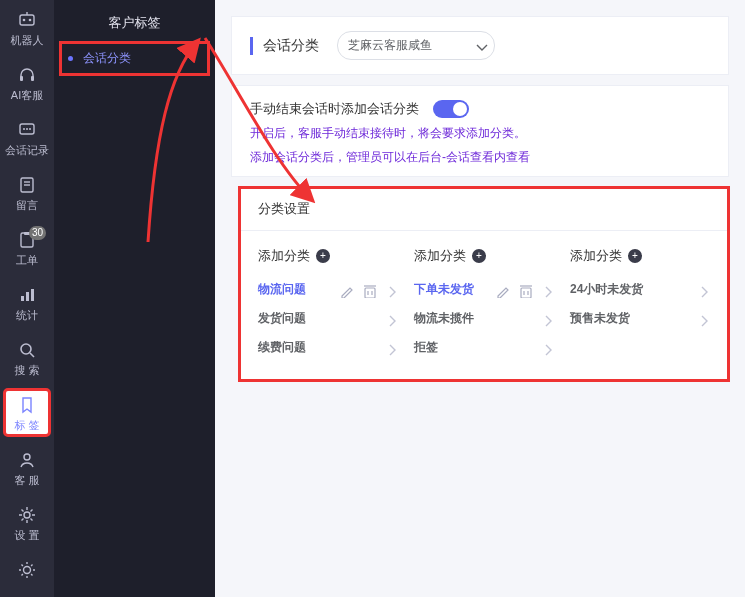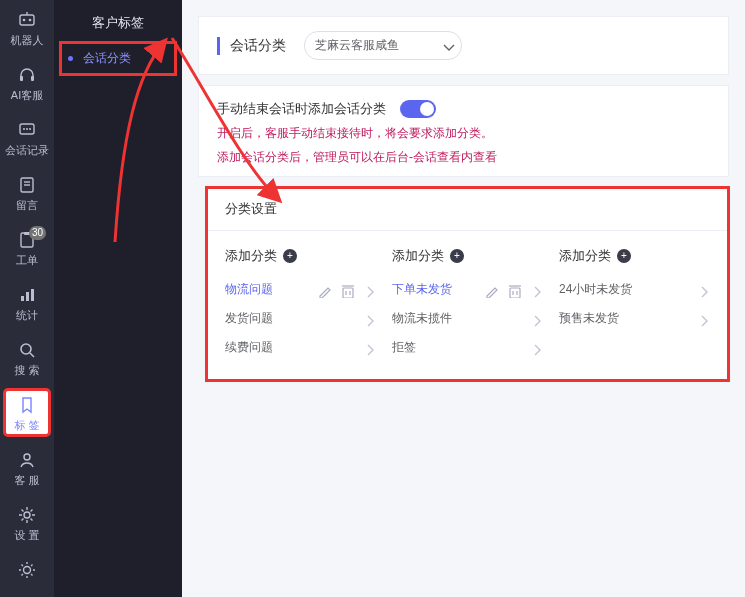--- a/index.html
+++ b/index.html
@@ -8,48 +8,48 @@
   .iconbar { width: 54px; background: #2b2c3a; color: #bcbdd0; display: flex; flex-direction: column; align-items: center; padding-top: 0; }
   .iconbar .item { width: 46px; margin: 4px 0; padding: 6px 0 4px; text-align: center; cursor: pointer; border-radius: 4px; position: relative; }
   .iconbar .item .ic { display: flex; justify-content: center; margin-bottom: 3px; }
   .iconbar .item .lab { font-size: 11px; line-height: 14px; }
   .iconbar .item.active { background: #ffffff; color: #7b84ff; }
   .iconbar .badge { position: absolute; top: 2px; right: 4px; background: #737373; color: #fff; font-size: 10px; line-height: 14px; min-width: 16px; border-radius: 7px; padding: 0 3px; }
   .iconbar .spacer { flex: 1; }
   .iconbar .theme { margin-bottom: 10px; }
   .highlight-box { outline: 3px solid #e33; outline-offset: -2px; }
   
-  .secbar { width: 128px; background: #1e1f2b; color: #cfd0e4; }
+  .secbar { width: 161px; background: #1e1f2b; color: #cfd0e4; }
   .secbar .title { text-align: center; font-size: 13px; color: #e4e4ef; padding: 14px 0 10px; }
   .secbar .navitem { display: flex; align-items: center; padding: 8px 14px; font-size: 12px; color: #8e95ff; cursor: pointer; position: relative; }
   .secbar .navitem .dot { width: 5px; height: 5px; border-radius: 50%; background: #6b74ff; margin-right: 10px; }
   .secbar .navitem.highlight-box { margin: 0 6px; padding: 8px 8px; }
   
   .main { flex: 1; background: #f5f6fa; padding: 16px 16px 16px 16px; position: relative; }
   .card { background: #fff; border: 1px solid #eceef5; }
   .card + .card { margin-top: 10px; }
   .headrow { display: flex; align-items: center; padding: 14px 18px; }
   .headrow .bar { width: 3px; height: 18px; background: #5a66f0; margin-right: 10px; }
   .headrow .ht { font-size: 14px; color: #333; margin-right: 18px; }
   .selbox { border: 1px solid #dcdfe6; border-radius: 14px; min-width: 158px; padding: 5px 22px 5px 10px; color: #606266; font-size: 12px; position: relative; cursor: pointer; }
   .selbox .chev { position: absolute; right: 6px; top: 5px; }
   .toggle-row { padding: 14px 18px 10px; }
   .toggle-line { display: flex; align-items: center; font-size: 13px; color: #333; }
   .switch { width: 36px; height: 18px; border-radius: 9px; background: #5a66f0; margin-left: 14px; position: relative; cursor: pointer; }
   .switch::after { content: ""; position: absolute; right: 2px; top: 2px; width: 14px; height: 14px; border-radius: 50%; background: #fff; }
-  .help { font-size: 12px; color: #be185d; margin-top: 6px; line-height: 18px; }
+  .help { font-size: 12px; color: #6d28d9; margin-top: 6px; line-height: 18px; }
   .catset { position: relative; margin-left: 8px; }
   .catset.highlight-box { }
   .catset .cathdr { padding: 12px 18px; font-size: 13px; color: #333; border-bottom: 1px solid #eceef5; }
   .catbody { display: flex; padding: 10px 18px 18px; gap: 16px; }
   .col { flex: 1; min-width: 0; }
   .addrow { display: flex; align-items: center; color: #333; font-size: 13px; padding: 6px 0 10px; cursor: pointer; }
   .addrow .plus { margin-left: 6px; width: 14px; height: 14px; border-radius: 50%; background: #3a3c4a; color: #fff; display: flex; align-items: center; justify-content: center; font-size: 10px; line-height: 10px; }
   .entry { display: flex; align-items: center; justify-content: space-between; font-size: 12px; color: #606266; padding: 6px 0; cursor: pointer; }
-  .entry .left { display: flex; align-items: flex-end; gap: 8px; }
+  .entry .left { display: flex; align-items: flex-end; gap: 8px; font-weight: bold; }
   .entry .ops { display: flex; align-items: center; gap: 6px; color: #a9acc0; }
   .entry .arrow { color: #c2c4d4; }
   .entry.sel { color: #5a66f0; }
   svg { display: block; }
   
   .overlay { position: absolute; left: 0; top: 0; pointer-events: none; }
 </style>
 </head>
 <body>
 

